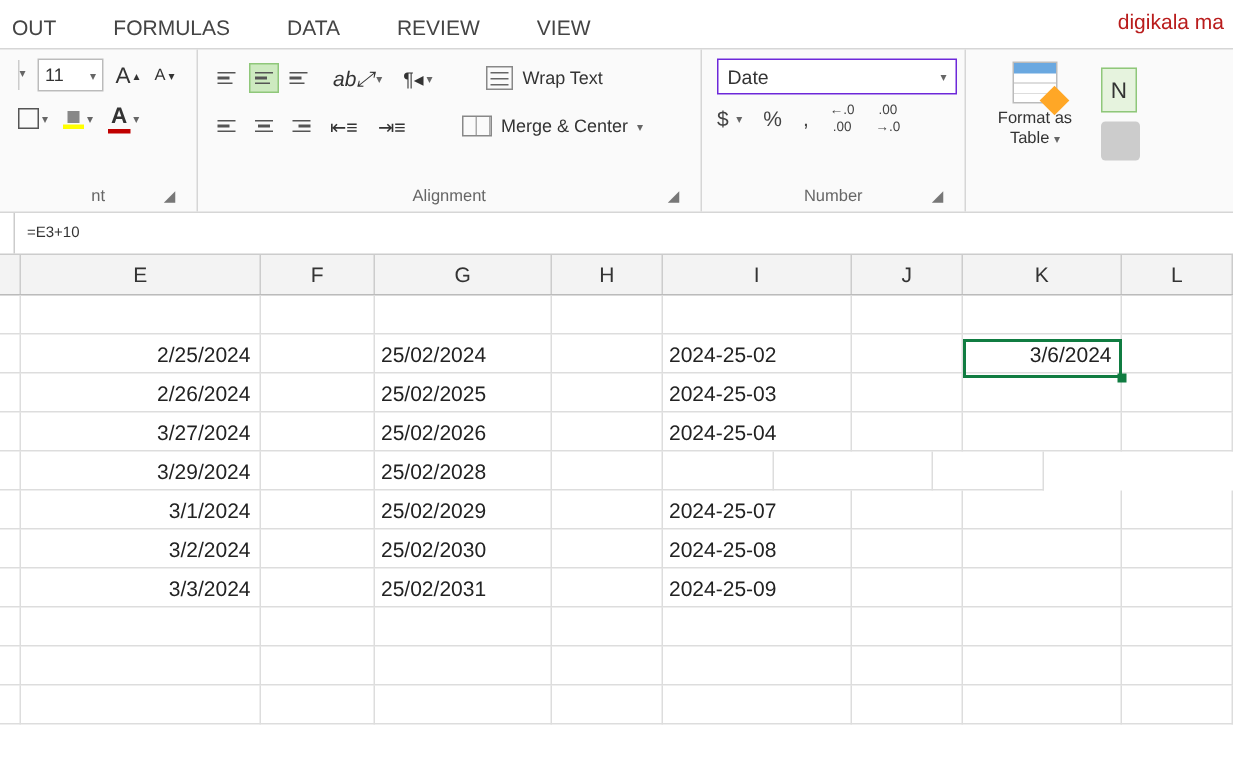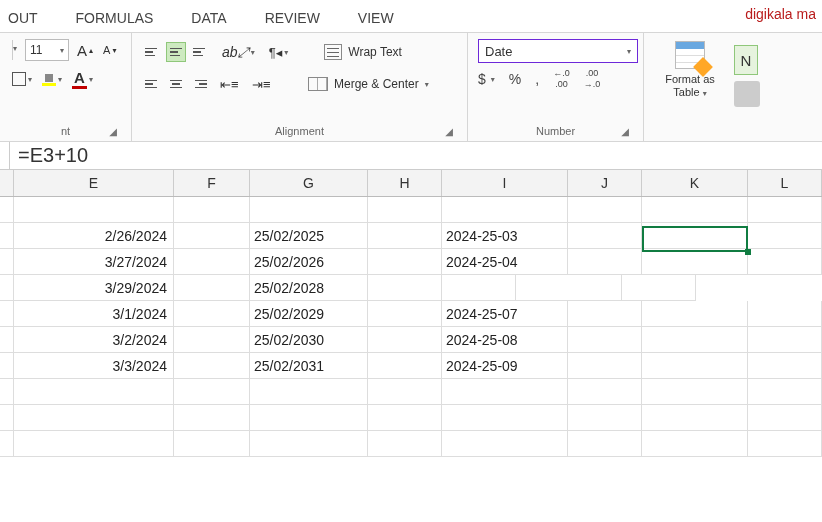--- a/index.html
+++ b/index.html
@@ -51,21 +51,21 @@
   .ico-cf::after { content:""; position:absolute; right:-4px; bottom:-4px; width:14px; height:14px; background:#e74; border-radius:2px; }
   .ico-fat { width: 30px; height: 28px; background: linear-gradient(#6aa8e0,#6aa8e0) top/100% 7px no-repeat, repeating-linear-gradient(#fff,#fff 6px,#ddd 6px,#ddd 7px); border:1px solid #bbb; position:relative; }
   .ico-fat::after { content:""; position:absolute; right:-6px; bottom:-6px; width:14px; height:14px; background:#ffa726; transform: rotate(45deg); }
   .last-group { padding: 6px 4px 2px 6px; }
   .n-btn { width: 24px; height: 30px; border:1px solid #8fc77a; background:#e6f3de; display:flex; align-items:center; justify-content:center; font-size:15px; }
   .c-square { width:26px; height:26px; background:#ccc; border-radius:3px; }
 
   
   .formula-bar { display:flex; align-items:center; height: 28px; border-bottom: 1px solid #ccc; }
   .fb-left { width: 10px; height: 100%; border-right: 1px solid #ccc; }
-  .fb-text { padding: 0 8px; font-size: 20px; }
+  .fb-text { padding: 0 8px; font-size: 10px; }
 
   
   .grid { position: relative; }
   .col-headers { display:flex; background:#f3f3f3; border-bottom: 1px solid #bbb; }
   .col-h { border-right: 1px solid #ccc; text-align:center; font-size: 14px; color:#333; padding: 5px 0; }
   .c-lead { width: 14px; }
   .c-E { width: 160px; } .c-F { width: 76px; } .c-G { width: 118px; } .c-H { width: 74px; }
   .c-I { width: 126px; } .c-J { width: 74px; } .c-K { width: 106px; } .c-L { width: 74px; }
 
   .rows { }
@@ -276,20 +276,31 @@
         <div class="cell c-F"></div>
         <div class="cell c-G"></div>
         <div class="cell c-H"></div>
         <div class="cell c-I"></div>
         <div class="cell c-J"></div>
         <div class="cell c-K"></div>
         <div class="cell c-L"></div>
       </div>
       <div class="g-row">
         <div class="cell c-lead"></div>
+        <div class="cell c-E">2/25/2024</div>
+        <div class="cell c-F"></div>
+        <div class="cell c-G">25/02/2024</div>
+        <div class="cell c-H"></div>
+        <div class="cell c-I">2024-25-02</div>
+        <div class="cell c-J"></div>
+        <div class="cell c-K">3/6/2024</div>
+        <div class="cell c-L"></div>
+      </div>
+      <div class="g-row">
+        <div class="cell c-lead"></div>
         <div class="cell c-E">2/26/2024</div>
         <div class="cell c-F"></div>
         <div class="cell c-G">25/02/2025</div>
         <div class="cell c-H"></div>
         <div class="cell c-I">2024-25-03</div>
         <div class="cell c-J"></div>
         <div class="cell c-K"></div>
         <div class="cell c-L"></div>
       </div>
       <div class="g-row">

